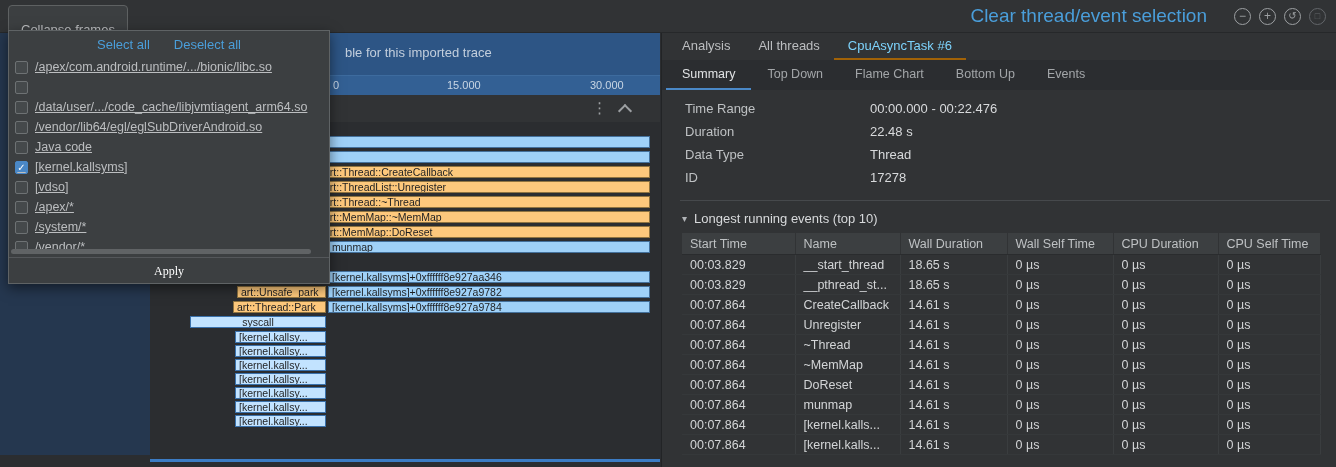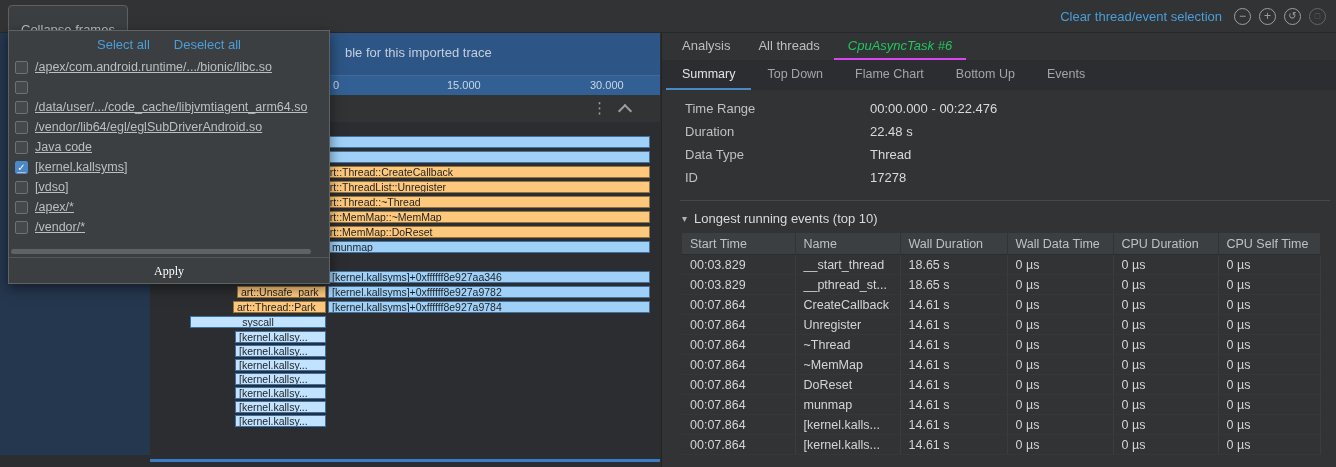--- a/index.html
+++ b/index.html
@@ -5,21 +5,21 @@
   html,body{margin:0;padding:0;background:#1e1f22;}
   .screen{position:relative;width:1336px;height:467px;background:#2b2d30;overflow:hidden;
           font-family:"Liberation Sans",sans-serif;color:#bcbec0;}
 
   
   .topbar{position:absolute;left:0;top:0;width:1336px;height:33px;background:#313335;
           border-bottom:1px solid #26282a;box-sizing:border-box;}
   .btn-collapse{position:absolute;left:8px;top:5px;height:22px;padding:16px 12px;background:#3c3f41;
           border:1px solid #5e6162;border-radius:4px;color:#bcbec0;font-size:13px;font-family:inherit;}
   .topbar-right{position:absolute;right:10px;top:0;height:32px;display:flex;align-items:center;gap:8px;}
-  .link{color:#4a9eda;font-size:13px;margin-right:4px;white-space:nowrap;}
+  .link{color:#4a9eda;font-size:19px;margin-right:19px;white-space:nowrap;}
   .cicon{width:17px;height:17px;border:1.5px solid #9da0a3;border-radius:50%;color:#9da0a3;
          display:flex;align-items:center;justify-content:center;font-size:12px;line-height:1;box-sizing:border-box;}
   .cicon.dim{border-color:#63666a;color:#63666a;}
   .g-minus::after{content:"−";} .g-plus::after{content:"+";}
   .g-reset::after{content:"↺";font-size:10px;} .g-frame::after{content:"□";font-size:9px;}
 
   
   .left-pane{position:absolute;left:0;top:33px;width:660px;height:434px;}
   .thread-rail{position:absolute;left:0;top:0;width:150px;height:422px;background:#25374f;}
   .banner{position:absolute;left:150px;top:0;width:510px;height:42px;background:#2d5585;}
@@ -40,21 +40,21 @@
   .bar.blue{background:#9fd1f8;border:1px solid #44719c;}
   .bar.pale{background:#c2e3ff;border:1px solid #3a71ab;}
   .bar.center{text-align:center;}
   .scroll-line{position:absolute;left:150px;top:426px;width:510px;height:3px;background:#3c7cc4;}
 
   
   .right-pane{position:absolute;left:661px;top:33px;width:675px;height:434px;background:#313335;
               border-left:1px solid #222426;box-sizing:border-box;}
   .tabs{position:absolute;left:0;top:0;width:100%;height:27px;display:flex;padding-left:6px;box-sizing:border-box;}
   .tab{padding:0 14px;line-height:25px;font-size:13px;color:#bcbec0;box-sizing:border-box;}
-  .tab.selected{color:#22c55e;border-bottom:2px solid #d946ef;font-style:italic;}
+  .tab.selected{color:#7dd3fc;border-bottom:2px solid #a16207;}
   .subtabs{position:absolute;left:0;top:27px;width:100%;height:30px;background:#2b2d30;display:flex;
            padding-left:4px;box-sizing:border-box;}
   .subtab{padding:0 16px;line-height:28px;font-size:12.5px;color:#a3a6a9;box-sizing:border-box;}
   .subtab.selected{color:#e0e2e4;border-bottom:2px solid #4a88c7;}
   .fields{position:absolute;left:23px;top:64px;}
   .field-row{display:flex;height:23px;align-items:center;font-size:13px;}
   .field-label{width:185px;color:#bec1c3;}
   .field-value{color:#d8dadc;}
   .divider{position:absolute;left:18px;top:167px;width:650px;height:1px;background:#46494c;}
   .section-head{position:absolute;left:20px;top:174px;height:22px;display:flex;align-items:center;
@@ -192,21 +192,21 @@
           <col style="width:107px">
         <col style="width:106px">
           <col style="width:105px">
           <col style="width:102px">
       </colgroup>
       <thead>
         <tr>
           <th>Start Time</th>
           <th>Name</th>
           <th>Wall Duration</th>
-          <th>Wall Data Time</th>
+          <th>Wall Self Time</th>
           <th>CPU Duration</th>
           <th>CPU Self Time</th>
         </tr>
       </thead>
       <tbody>
         <tr>
           <td>00:03.829</td>
           <td>__start_thread</td>
           <td>18.65 s</td>
           <td>0 µs</td>
@@ -321,20 +321,24 @@
       <label class="popup-item">
         <span class="cb"></span>
         <span>[vdso]</span>
       </label>
       <label class="popup-item">
         <span class="cb"></span>
         <span>/apex/*</span>
       </label>
       <label class="popup-item">
         <span class="cb"></span>
+        <span>/system/*</span>
+      </label>
+      <label class="popup-item">
+        <span class="cb"></span>
         <span>/vendor/*</span>
       </label>
     </div>
     <div class="popup-hscroll">
       <div class="thumb"></div>
     </div>
     <div class="popup-apply">Apply</div>
   </div>
 
 </div>

